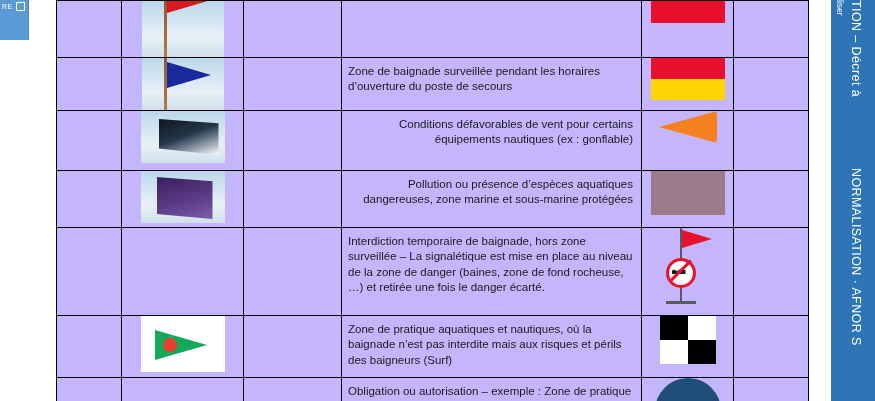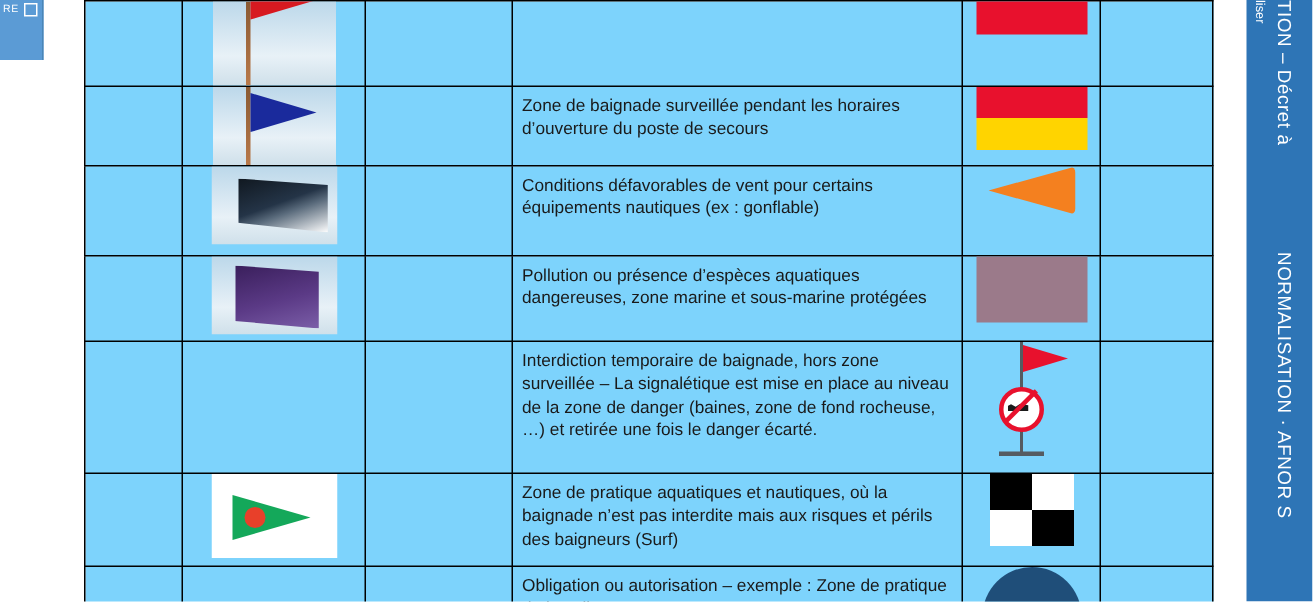--- a/index.html
+++ b/index.html
@@ -84,21 +84,21 @@
   }
   table.grid {
     border-collapse: collapse;
     width: 752px;
     table-layout: fixed;
   }
   table.grid td {
     border: 1px solid #000000;
     vertical-align: top;
     padding: 0;
-    background: #7dd3fc;
+    background: #c4b5fd;
   }
   .col-a { width: 65px; }
   .col-b { width: 122px; }
   .col-c { width: 98px; }
   .col-d { width: 300px; }
   .col-e { width: 92px; }
   .col-f { width: 75px; }
 
   .desc {
     padding: 6px 8px 6px 6px;
@@ -324,21 +324,21 @@
       <div class="desc">Zone de baignade surveillée pendant les horaires d’ouverture du poste de secours</div>
     </td>
     <td>
       <div class="center-box">
         <div class="sym sym-redyellow"></div>
       </div>
     </td>
     <td></td>
   </tr>
 
-  <tr style="height:60px;">
+  <tr style="height:60px;text-align:right;">
     <td></td>
     <td>
       <div class="center-box">
         <div class="flag-photo" style="width:84px;height:52px;">
           <div class="sky"></div>
           <div class="waveflag"></div>
         </div>
       </div>
     </td>
     <td></td>
@@ -346,21 +346,21 @@
       <div class="desc">Conditions défavorables de vent pour certains équipements nautiques (ex : gonflable)</div>
     </td>
     <td>
       <div class="center-box">
         <div class="sym sym-cone"></div>
       </div>
     </td>
     <td></td>
   </tr>
 
-  <tr style="height:57px;">
+  <tr style="height:57px;text-align:right;">
     <td></td>
     <td>
       <div class="center-box">
         <div class="flag-photo" style="width:84px;height:52px;">
           <div class="sky"></div>
           <div class="purpleflag"></div>
         </div>
       </div>
     </td>
     <td></td>

